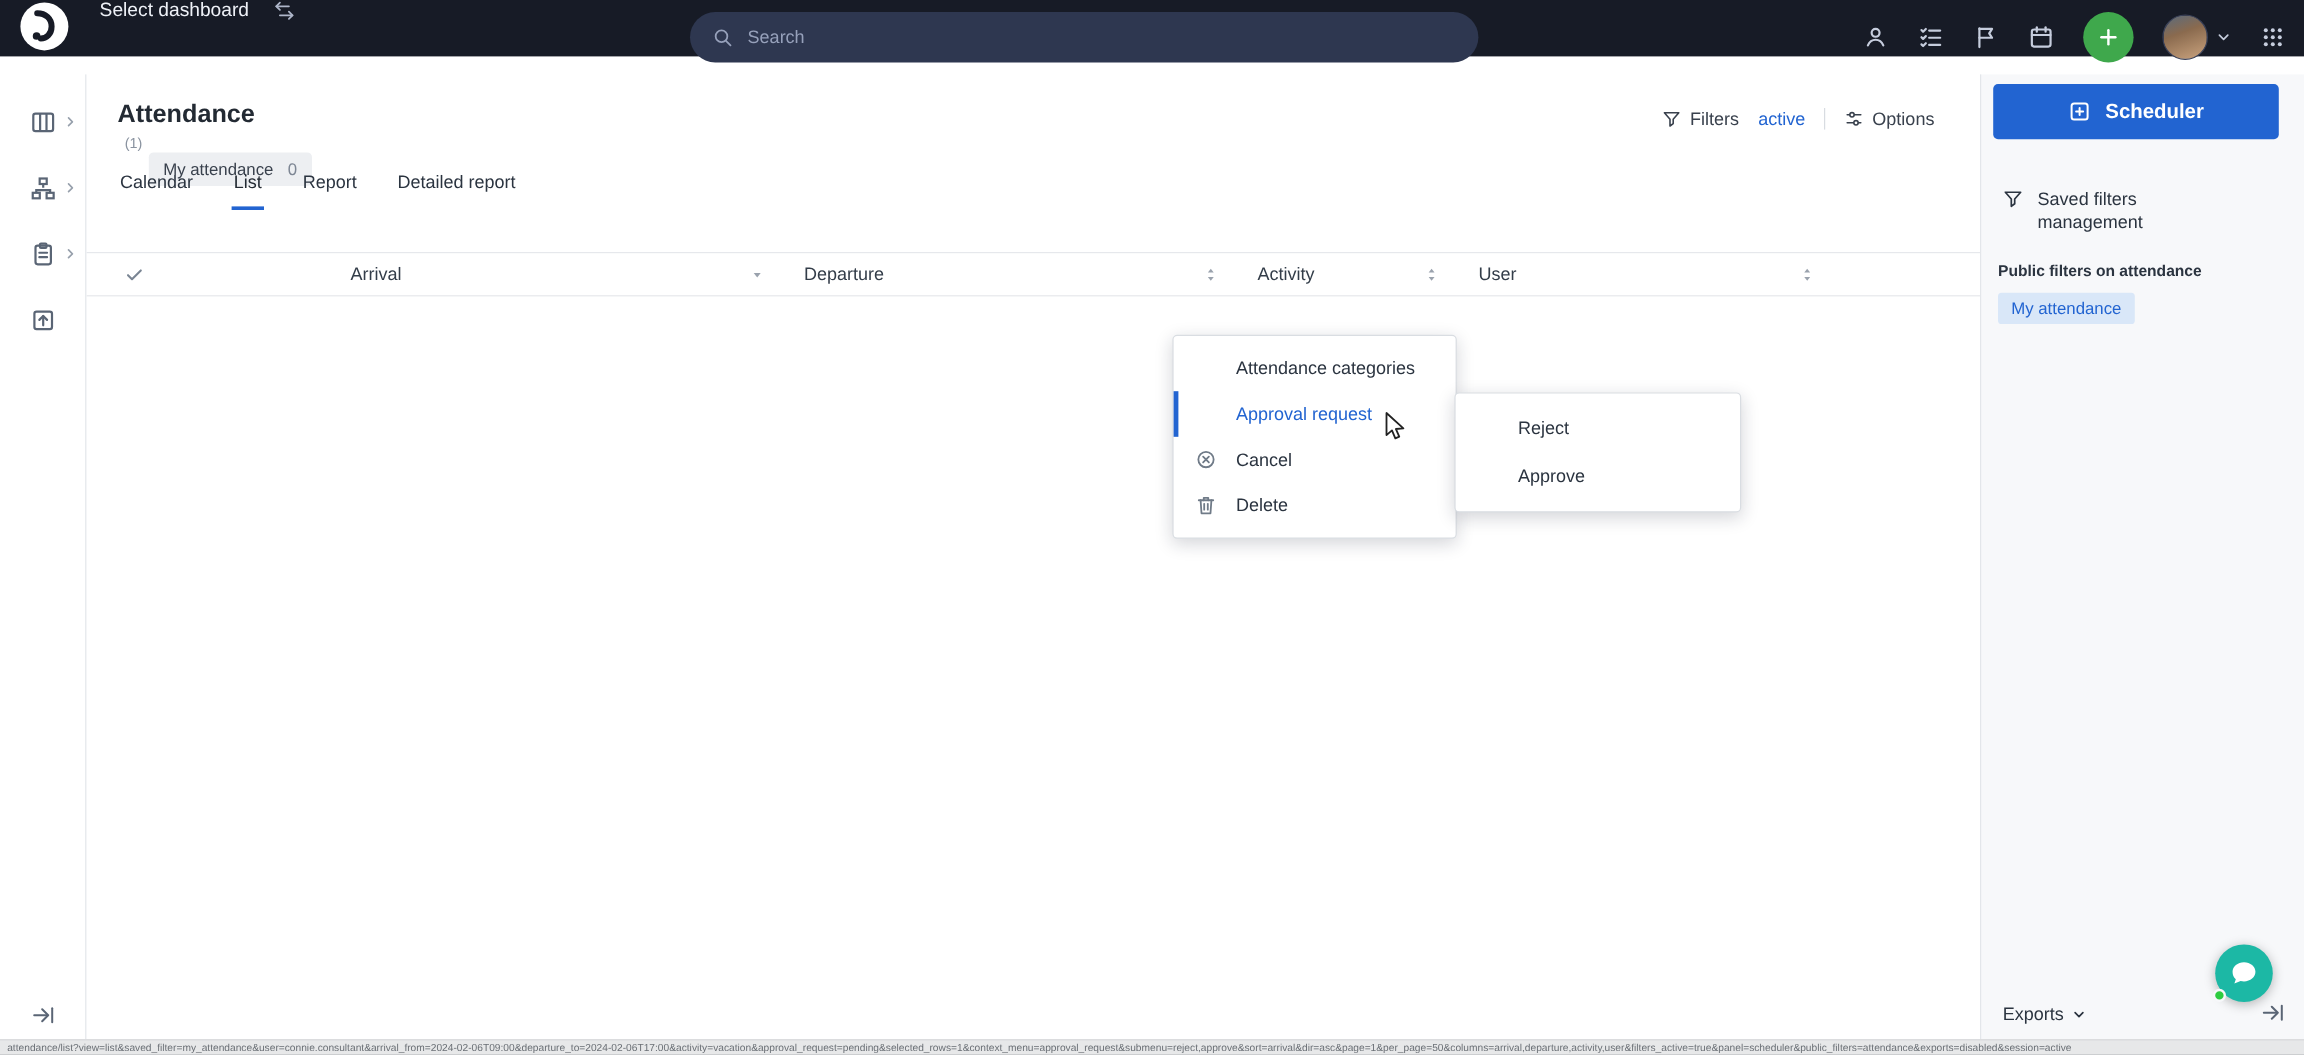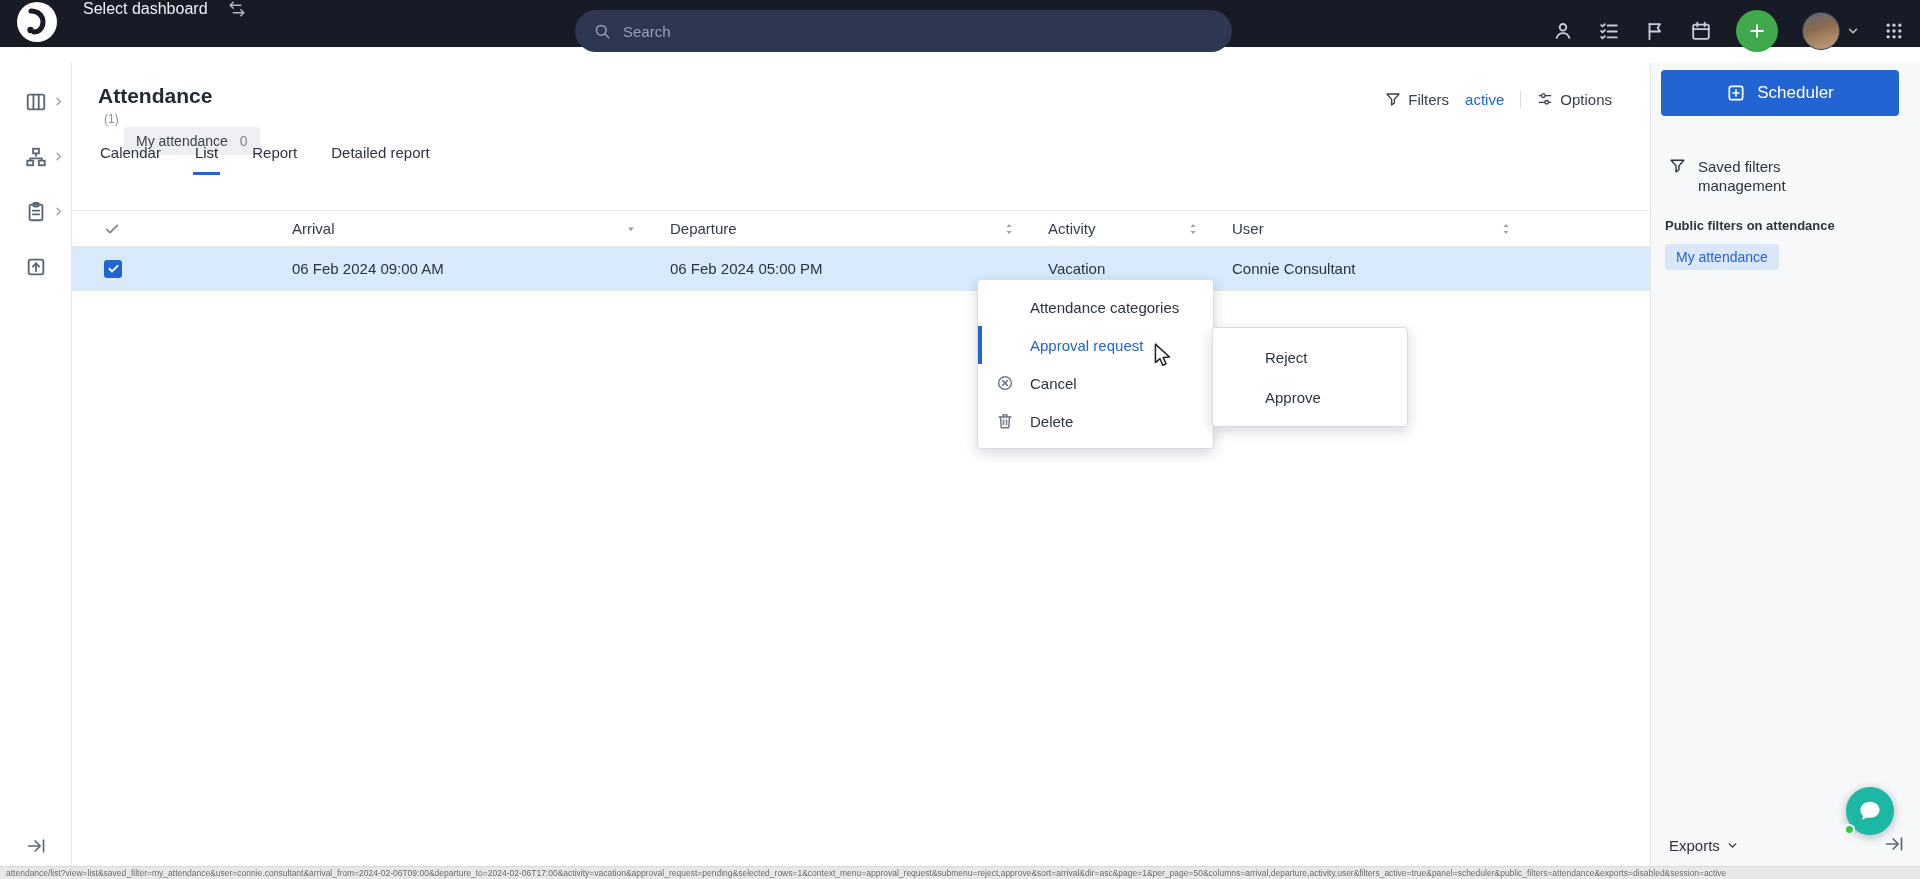--- a/index.html
+++ b/index.html
@@ -57,32 +57,32 @@
   .th-check{padding-left:32px;color:#7b8694;}
   .sort-ic{color:#9aa2ad;flex:0 0 auto;}
   .row{height:44px;background:var(--selected-row);border-bottom:1px solid #e4e7eb;font-size:15px;color:#2b3440;cursor:pointer;}
   .td{padding-left:20px;}
   .td-check{padding-left:32px;}
   .checkbox{width:18px;height:18px;border-radius:3px;background:var(--accent);display:flex;align-items:center;justify-content:center;cursor:pointer;}
 
   
   .menu{position:absolute;background:#fff;border:1px solid #d9dde2;border-radius:4px;box-shadow:0 4px 14px rgba(20,30,50,.18);padding:8px 0;}
   .context-menu{left:977px;top:279px;width:237px;z-index:50;}
-  .submenu{left:1212px;top:327px;width:196px;z-index:55;padding:9px 0;}
+  .submenu{left:1212px;top:327px;width:239px;z-index:55;padding:9px 0;}
   .menu-item{height:38px;display:flex;align-items:center;padding:0 14px 0 18px;font-size:15px;color:#2b3440;position:relative;cursor:pointer;}
   .submenu .menu-item{height:40px;}
   .mi-icon{width:34px;color:#707b88;display:flex;align-items:center;flex:0 0 auto;}
   .menu-item.active{color:var(--accent);}
   .menu-item.active::before{content:'';position:absolute;left:0;top:0;bottom:0;width:4px;background:var(--accent);}
 
   .cursor{position:absolute;left:1150px;top:342px;z-index:100;pointer-events:none;}
 
   
   .right-panel{position:absolute;top:62px;right:0;width:270px;bottom:13px;background:#f7f8fa;border-left:1px solid #e3e6ea;z-index:10;}
-  .scheduler-btn{position:absolute;top:8px;left:10px;width:238px;height:46px;border-radius:4px;background:var(--accent);color:#fff;display:flex;align-items:center;justify-content:center;gap:11px;font-size:17px;font-weight:400;cursor:pointer;}
+  .scheduler-btn{position:absolute;top:8px;left:10px;width:238px;height:46px;border-radius:4px;background:var(--accent);color:#fff;display:flex;align-items:center;justify-content:center;gap:11px;font-size:17px;font-weight:700;cursor:pointer;}
   .saved-filters{position:absolute;top:95px;left:18px;display:flex;gap:12px;color:#2b3440;cursor:pointer;}
   .saved-filters .sf-label{font-size:15px;line-height:19px;max-width:132px;}
   .public-heading{position:absolute;top:156px;left:14px;font-size:13px;font-weight:700;color:#2b3440;}
   .filter-chip{position:absolute;top:182px;left:14px;background:#d9e7f8;color:var(--accent);font-size:14px;padding:5px 11px;border-radius:3px;cursor:pointer;}
   .exports{position:absolute;bottom:12px;left:18px;display:flex;align-items:center;gap:6px;font-size:15px;font-weight:400;color:#2b3440;cursor:pointer;}
   .panel-toggle{position:absolute;bottom:12px;right:16px;color:#5a6575;cursor:pointer;}
 
   
   .chat-widget{position:absolute;right:26px;bottom:44px;width:48px;height:48px;border-radius:50%;background:var(--teal);display:flex;align-items:center;justify-content:center;box-shadow:0 2px 10px rgba(0,0,0,.28);cursor:pointer;z-index:60;}
   .chat-dot{position:absolute;left:-2px;bottom:0;width:11px;height:11px;border-radius:50%;background:#2ecc40;border:2px solid #f7f8fa;}
@@ -297,34 +297,20 @@
         <div class="th">
           <span>User</span>
           <svg class="sort-ic" width="14" height="14" viewBox="0 0 24 24" fill="currentColor">
               <path d="M12 3.5l4.2 5.2H7.8z"></path>
               <path d="M12 20.5l-4.2-5.2h8.4z"></path>
             </svg>
         </div>
         <div class="th"></div>
       </div>
 
-      <div class="row">
-        <div class="td td-check">
-          <span class="checkbox">
-            <svg width="13" height="13" viewBox="0 0 24 24" fill="none" stroke="#fff" stroke-width="3.4" stroke-linecap="round" stroke-linejoin="round">
-                <path d="M4.5 12.5l5 5L19.5 7"></path>
-              </svg>
-          </span>
-        </div>
-        <div class="td">06 Feb 2024 09:00 AM</div>
-        <div class="td">06 Feb 2024 05:00 PM</div>
-        <div class="td">Vacation</div>
-        <div class="td">Connie Consultant</div>
-        <div class="td"></div>
-      </div>
     </section>
   </main>
 
   <div class="menu context-menu">
     <div class="menu-item">
       <span class="mi-icon"></span>
       <span>Attendance categories</span>
     </div>
     <div class="menu-item active">
       <span class="mi-icon"></span>

